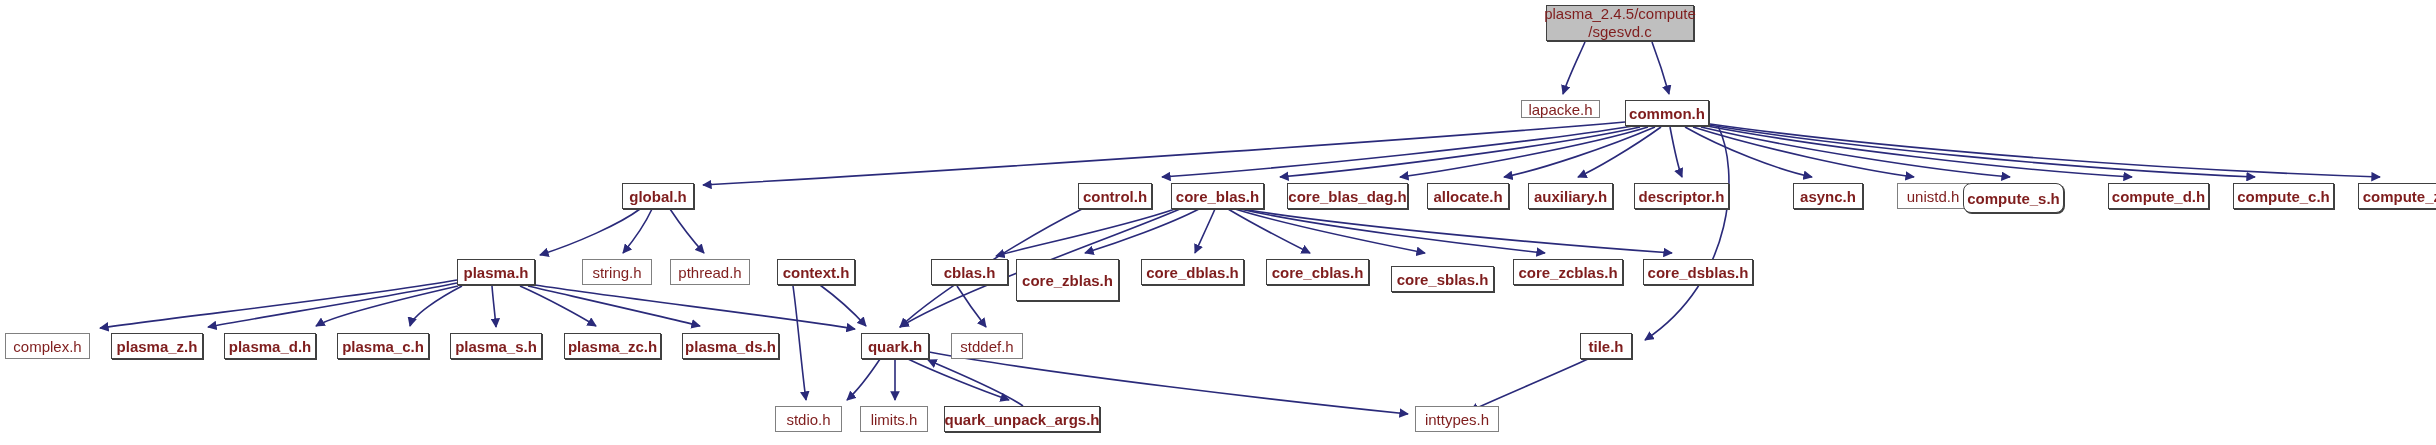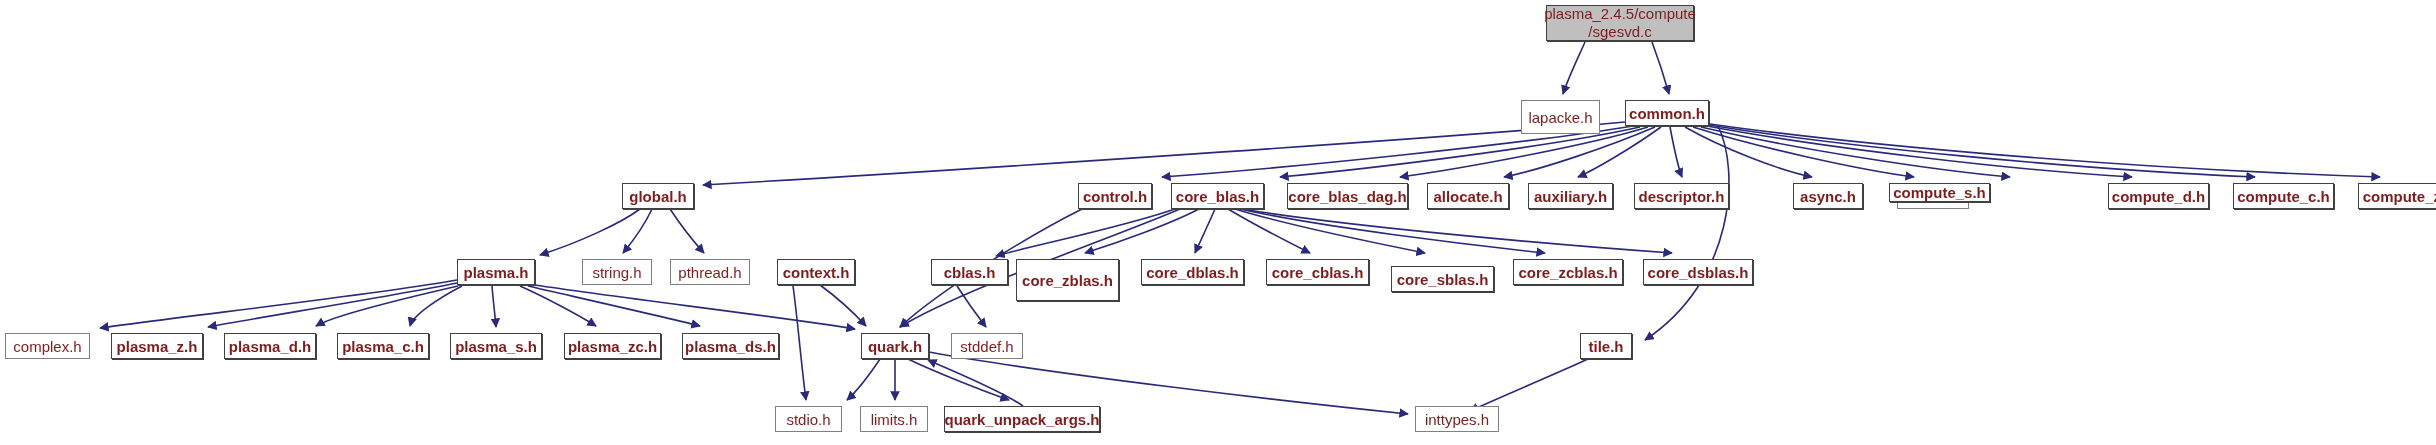--- a/index.html
+++ b/index.html
@@ -108,21 +108,21 @@
         <path d="M 895,359 C 895,372 895,390 895,400" fill="none" stroke="#2a2a7a" stroke-width="1.6" marker-end="url(#arrowhead)"></path>
         <path d="M 908,359 C 935,372 983,391 1009,400" fill="none" stroke="#2a2a7a" stroke-width="1.6" marker-end="url(#arrowhead)"></path>
         <path d="M 1023,406 C 1000,390 950,370 928,360" fill="none" stroke="#2a2a7a" stroke-width="1.6" marker-end="url(#arrowhead)"></path>
         <path d="M 929,352 C 1050,374 1290,402 1408,414" fill="none" stroke="#2a2a7a" stroke-width="1.6" marker-end="url(#arrowhead)"></path>
         <path d="M 1588,359 C 1560,372 1498,398 1470,411" fill="none" stroke="#2a2a7a" stroke-width="1.6" marker-end="url(#arrowhead)"></path>
       </g>
   </svg>
   <div id="nodes">
       <div class="node root" style="left: 1546px; top: 5px; width: 148px; height: 36px;"><span class="label">plasma_2.4.5/compute
 /sgesvd.c</span></div>
-      <div class="node" style="left: 1521px; top: 100px; width: 79px; height: 34px;">
+      <div class="node" style="left: 1521px; top: 100px; width: 79px; height: 18px;">
         <span class="label">lapacke.h</span>
       </div>
       <div class="node solid" style="left: 1625px; top: 100px; width: 84px; height: 26px;">
         <span class="label">common.h</span>
       </div>
       <div class="node solid" style="left: 622px; top: 183px; width: 72px; height: 26px;">
         <span class="label">global.h</span>
       </div>
       <div class="node solid" style="left: 1078px; top: 183px; width: 74px; height: 26px;">
         <span class="label">control.h</span>
@@ -141,21 +141,21 @@
       </div>
       <div class="node solid" style="left: 1634px; top: 183px; width: 95px; height: 26px;">
         <span class="label">descriptor.h</span>
       </div>
       <div class="node solid" style="left: 1793px; top: 183px; width: 70px; height: 26px;">
         <span class="label">async.h</span>
       </div>
       <div class="node" style="left: 1897px; top: 183px; width: 72px; height: 26px;">
         <span class="label">unistd.h</span>
       </div>
-      <div class="node solid" style="left: 1889px; top: 183px; width: 101px; height: 19px;">
+      <div class="node solid" style="left: 1963px; top: 183px; width: 101px; height: 30px; border-radius: 8px;">
         <span class="label">compute_s.h</span>
       </div>
       <div class="node solid" style="left: 2108px; top: 183px; width: 101px; height: 26px;">
         <span class="label">compute_d.h</span>
       </div>
       <div class="node solid" style="left: 2233px; top: 183px; width: 101px; height: 26px;">
         <span class="label">compute_c.h</span>
       </div>
       <div class="node solid" style="left: 2358px; top: 183px; width: 101px; height: 26px;">
         <span class="label">compute_z.h</span>

